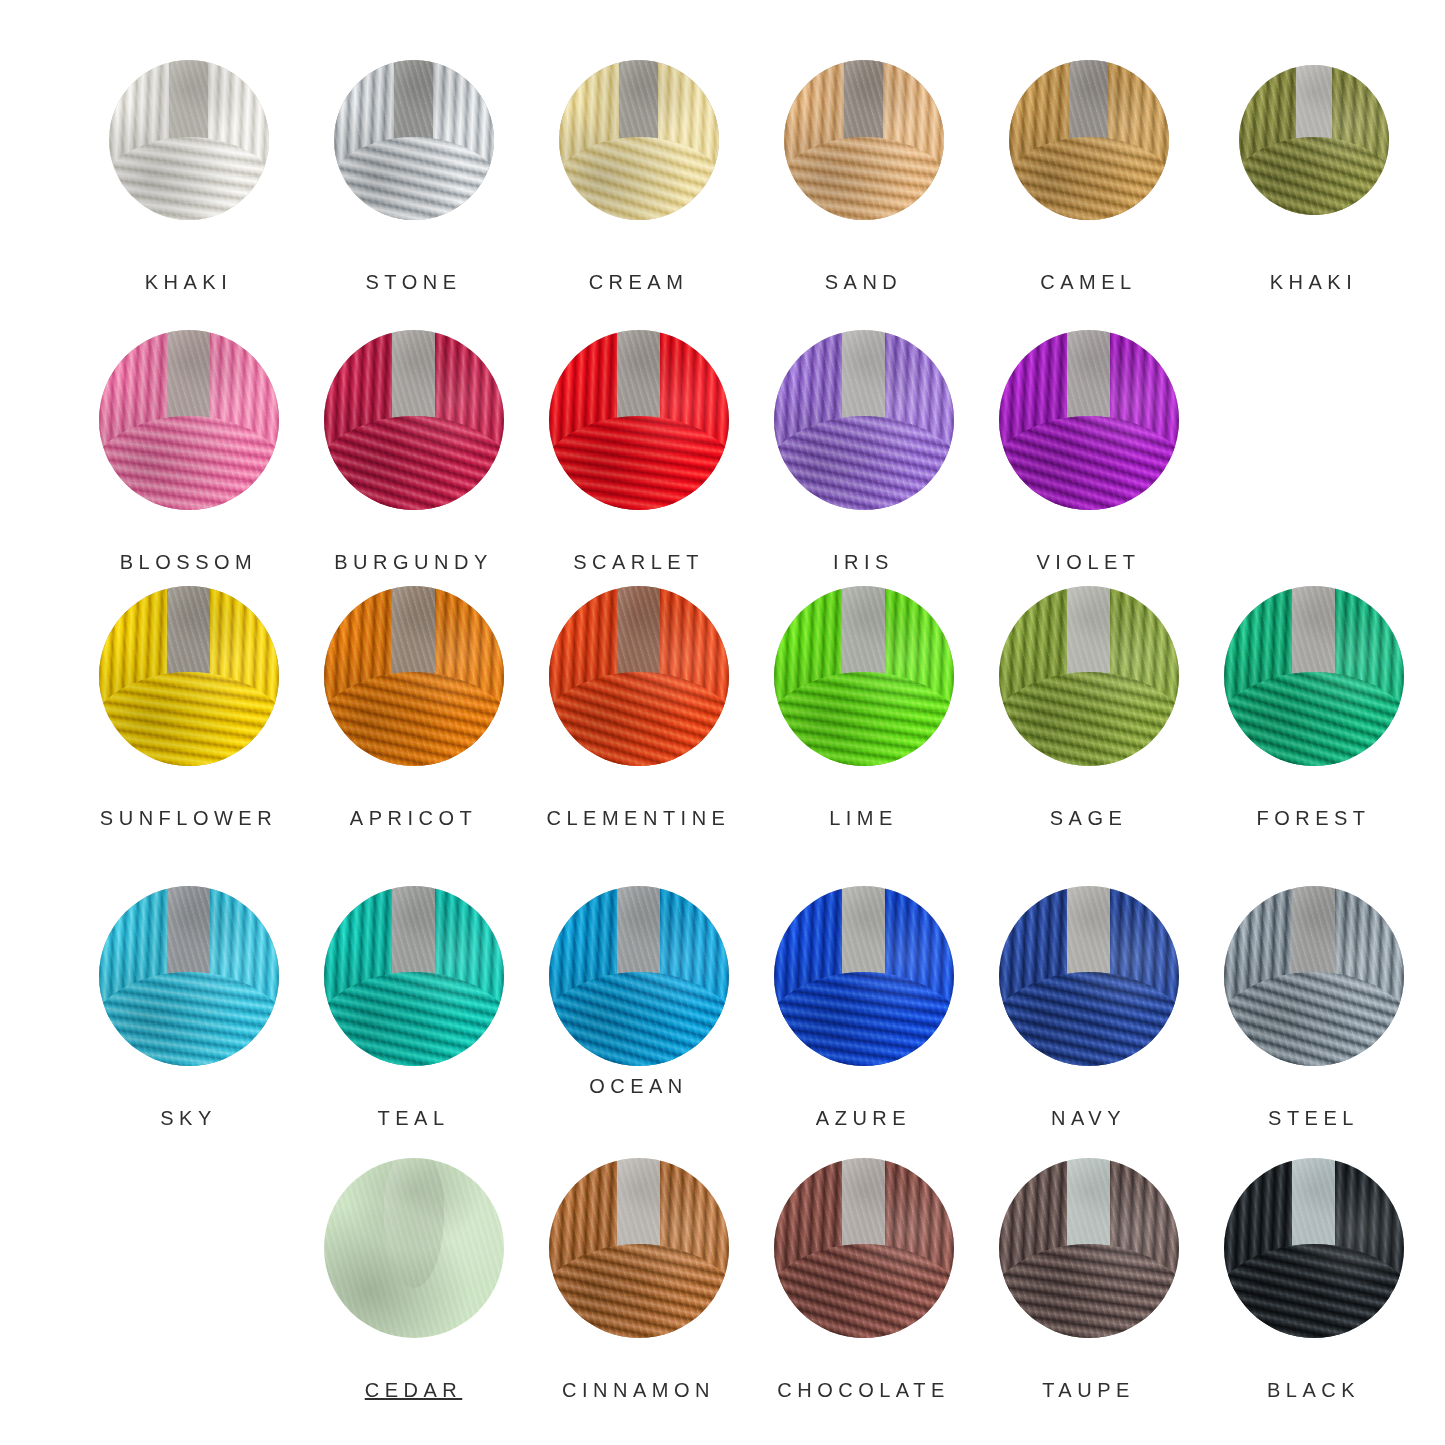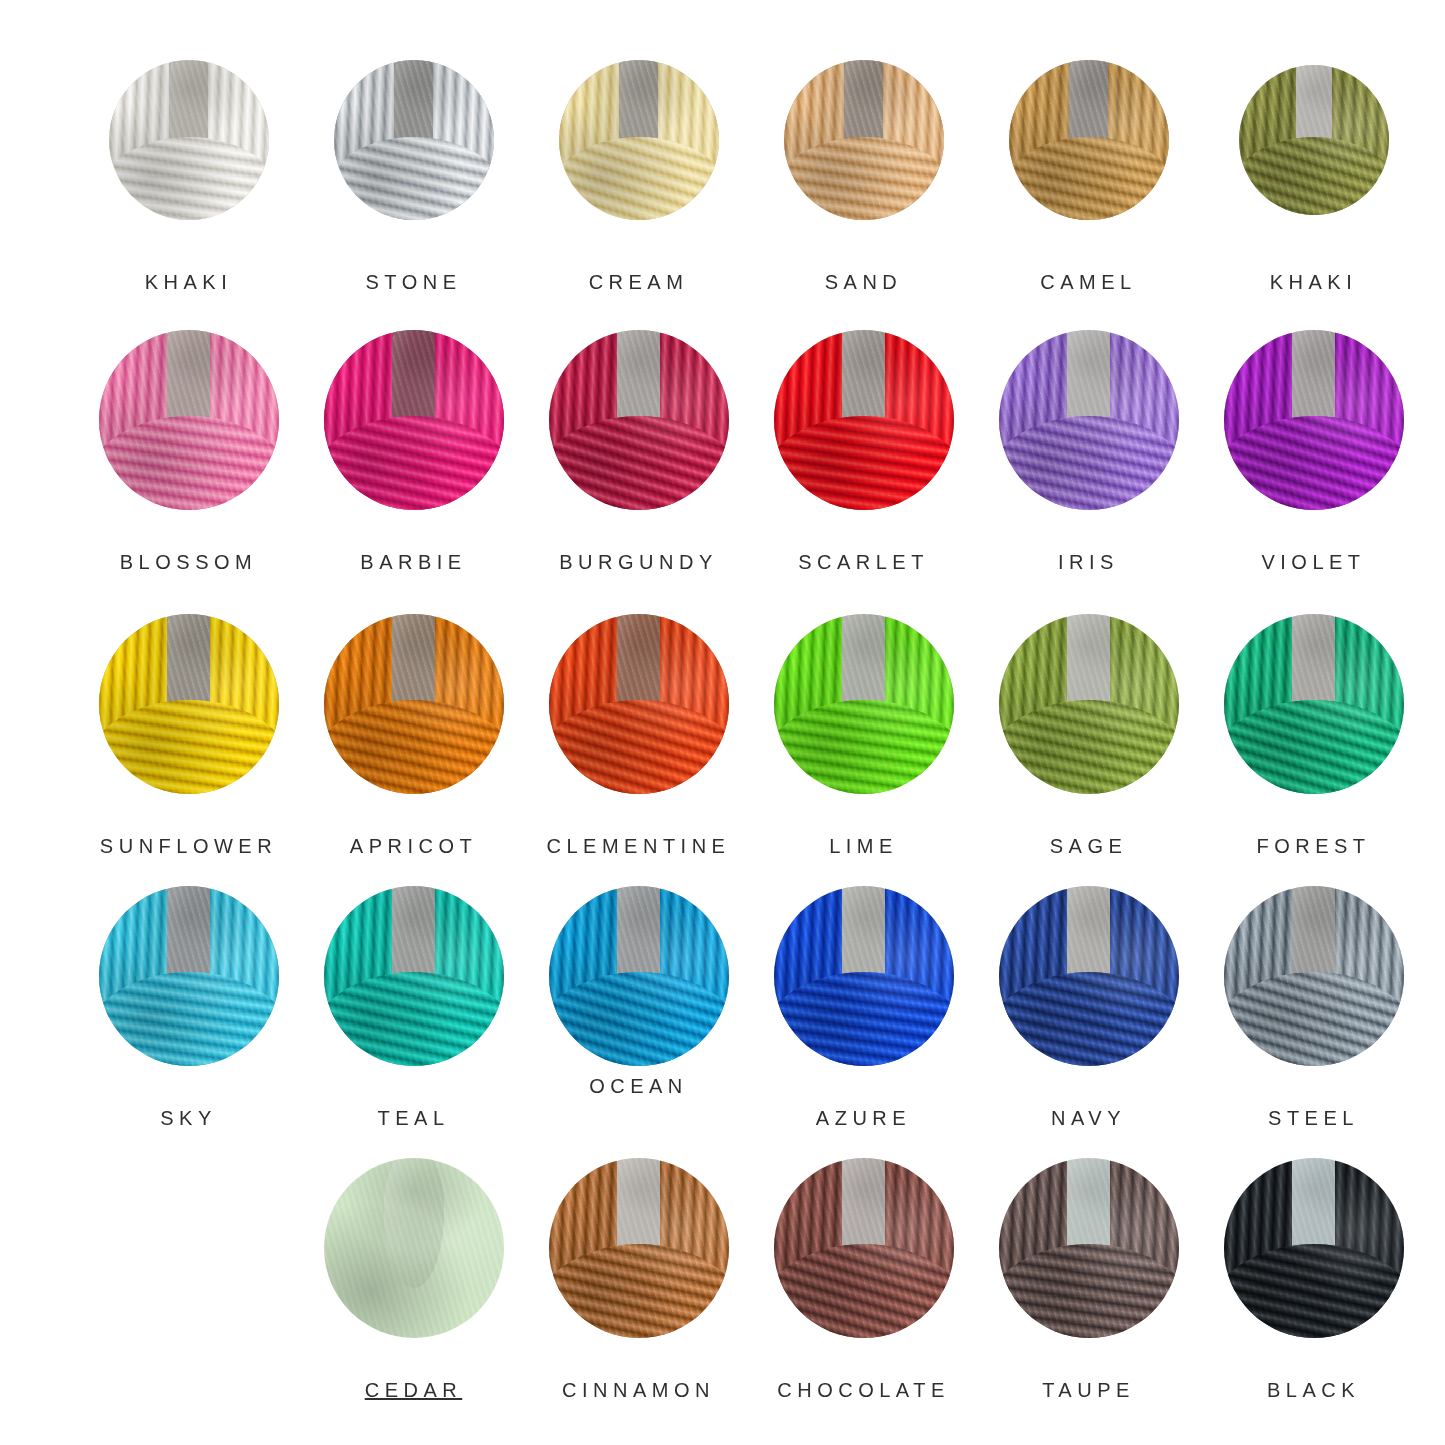--- a/index.html
+++ b/index.html
@@ -242,33 +242,20 @@
             <div class="loop2"></div>
             <div class="loop"></div>
             <div class="twist"></div>
             <div class="shade"></div>
           </div>
         </div>
         <div class="label" style="margin-top: 32px;">BLOSSOM</div>
       </div>
       <div class="cell">
         <div class="swatch-wrap" style="height: 200px;">
-          <div class="swatch" style="width: 180px; height: 180px; --light: #fb4e9c; --mid: #ec1a79; --dark: #b80f5b; --core: #8c4b5e; --loopang: 12deg; background: rgb(140, 75, 94);">
-            <div class="core"></div>
-            <div class="strands"></div>
-            <div class="loop2"></div>
-            <div class="loop"></div>
-            <div class="twist"></div>
-            <div class="shade"></div>
-          </div>
-        </div>
-        <div class="label" style="margin-top: 32px;">BARBIE</div>
-      </div>
-      <div class="cell">
-        <div class="swatch-wrap" style="height: 200px;">
           <div class="swatch" style="width: 180px; height: 180px; --light: #e15476; --mid: #c31f4c; --dark: #8d0f31; --core: #b4b0ac; --loopang: 16deg; background: rgb(180, 176, 172);">
             <div class="core"></div>
             <div class="strands"></div>
             <div class="loop2"></div>
             <div class="loop"></div>
             <div class="twist"></div>
             <div class="shade"></div>
           </div>
         </div>
         <div class="label" style="margin-top: 32px;">BURGUNDY</div>
@@ -306,21 +293,21 @@
             <div class="strands"></div>
             <div class="loop2"></div>
             <div class="loop"></div>
             <div class="twist"></div>
             <div class="shade"></div>
           </div>
         </div>
         <div class="label" style="margin-top: 32px;">VIOLET</div>
       </div>
     </div>
-    <div class="row" style="position: absolute; top: 604px; left: 76px; justify-content: space-between;">
+    <div class="row" style="position: absolute; top: 576px; left: 76px; justify-content: space-between;">
       <div class="cell">
         <div class="swatch-wrap" style="height: 200px;">
           <div class="swatch" style="width: 180px; height: 180px; --light: #ffe832; --mid: #f5d000; --dark: #c39a02; --core: #a09a90; --loopang: 8deg; background: rgb(160, 154, 144);">
             <div class="core"></div>
             <div class="strands"></div>
             <div class="loop2"></div>
             <div class="loop"></div>
             <div class="twist"></div>
             <div class="shade"></div>
           </div>

